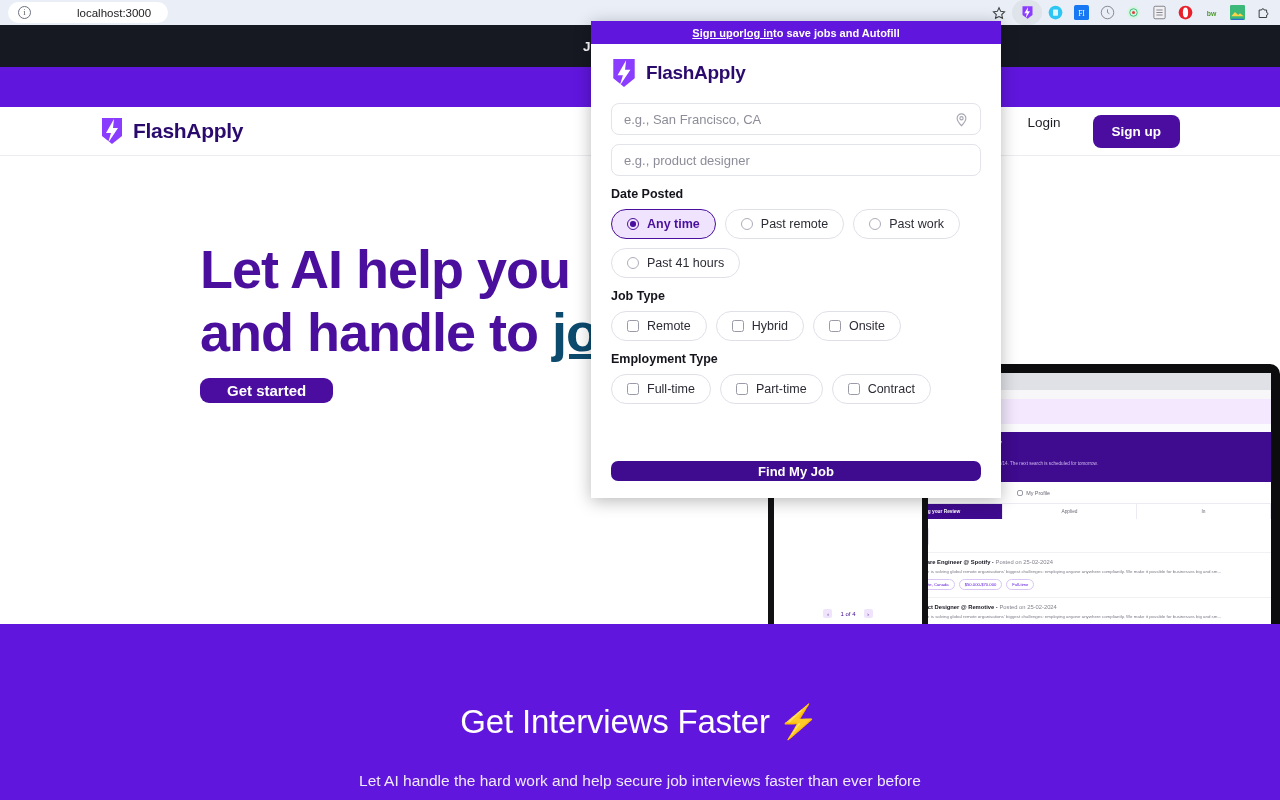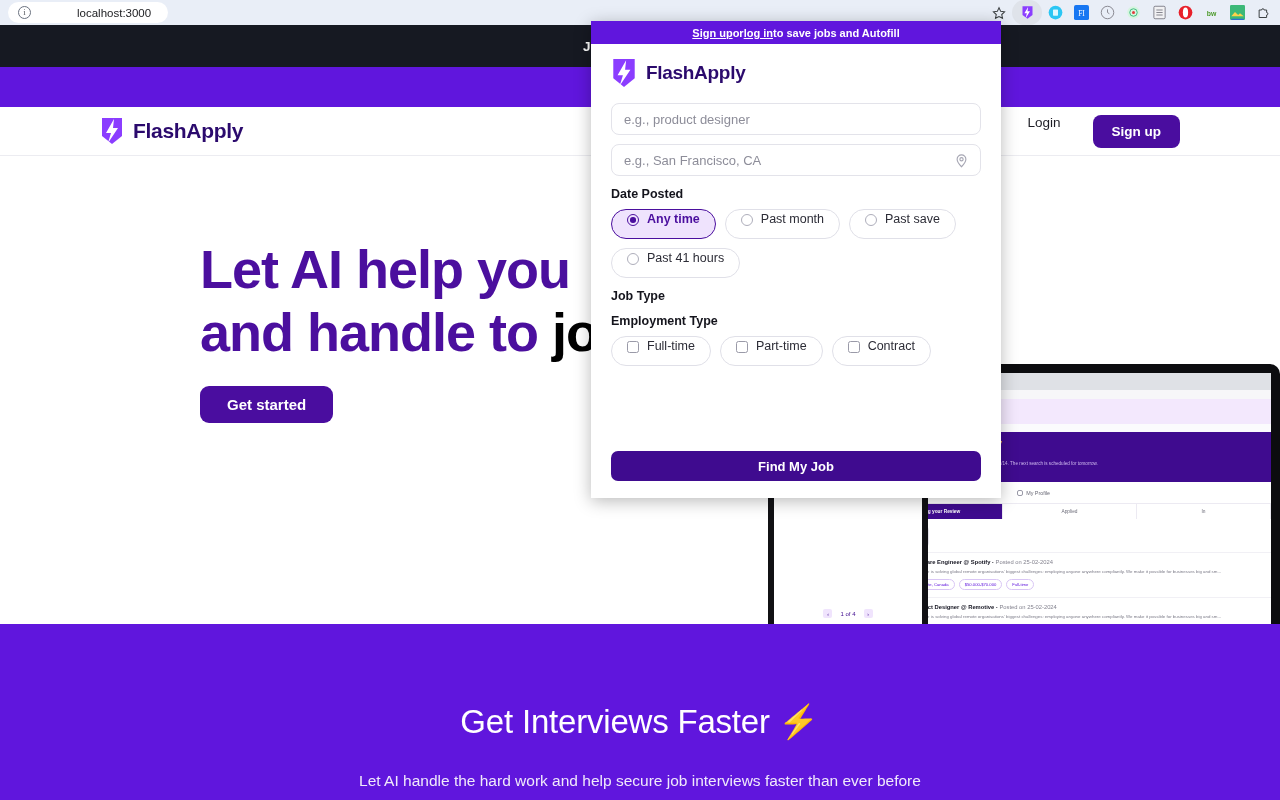--- a/index.html
+++ b/index.html
@@ -100,31 +100,31 @@
     height: 468px;
     background: #ffffff;
     overflow: hidden;
   }
   .hero-copy { position: absolute; left: 200px; top: 82px; width: 560px; }
   .hero-title {
     font-size: 54px; line-height: 1.17;
     font-weight: 800; color: #4b0f9e;
     letter-spacing: -1px;
   }
-  .hero-title .accent { color: #000000; }
+  .hero-title .accent { color: #0c4a6e; text-decoration: underline; }
   .hero-sub {
     margin-top: 22px;
     font-size: 15px; line-height: 1.72;
     color: #3c3c46; max-width: 340px;
   }
   .btn-getstarted {
-    margin-top: 22px;
+    margin-top: 14px;
     background: #4a0d9f; color: #fff;
     font-size: 15px; font-weight: 700;
-    padding: 10px 27px; border-radius: 9px;
+    padding: 4px 27px; border-radius: 9px;
     border: none; cursor: pointer;
   }
 
   
   .mock-wrap { position: absolute; right: 0; top: 0; width: 520px; height: 468px; }
   .laptop {
     position: absolute; left: 100px; top: 208px;
     width: 420px; height: 300px;
     background: #0c0c0f;
     border-radius: 10px 10px 0 0;
@@ -238,39 +238,39 @@
     width:100%; height:100%;
     padding: 0 34px 0 12px;
     font-family:"Liberation Sans", sans-serif;
     font-size:13px; color:#2c2c36;
   }
   .field input::placeholder { color:#8d8d99; }
   .pin-ico { position:absolute; right:11px; top:8px; }
   .group-label { font-size:12.5px; font-weight:700; color:#14141c; margin: 11px 0 8px; }
   .chips { display:flex; flex-wrap:wrap; gap:9px; }
   .chip {
-    display:inline-flex; align-items:flex-end; gap:8px;
+    display:inline-flex; align-items:center; gap:8px;
     height: 30px; padding: 12px 15px;
     border:1px solid #e0e0e8; border-radius:16px;
     font-size:12.5px; color:#2c2c36; cursor:pointer;
     background:#fff; white-space:nowrap;
   }
   .chip.selected {
     background:#efe3fd; border:1.5px solid #4b0f9e; color:#4b0f9e; font-weight:600;
   }
   .radio { width:12px; height:12px; border:1.3px solid #aeaebb; border-radius:50%; flex:0 0 auto; position:relative;}
   .chip.selected .radio { border-color:#4b0f9e; }
   .chip.selected .radio::after {
     content:''; position:absolute; left:2.2px; top:2.2px;
     width:5.6px; height:5.6px; background:#4b0f9e; border-radius:50%;
   }
   .cbox { width:12px; height:12px; border:1.3px solid #9a9aa8; border-radius:2.5px; flex:0 0 auto;}
   .find-btn {
     position:absolute; left:20px; bottom:17px;
-    width: 370px; height: 30px;
+    width: 370px; height: 20px;
     background:#3f0b8f; color:#fff;
     border:none; border-radius:7px;
     font-family:"Liberation Sans", sans-serif;
     font-size:13px; font-weight:700; cursor:pointer;
   }
 </style>
 </head>
 <body>
 
 <div class="browser-bar">
@@ -487,54 +487,68 @@
   <div class="popup-body">
     <div class="popup-brand">
       <svg width="26" height="30" viewBox="0 0 24 28">
         <path d="M2 1h20v18l-10 8-10-8z" fill="#8b3dff"></path>
         <path d="M14 2 L6 16 h5 l-3 10 10-15 h-5 z" fill="#fff"></path>
       </svg>
       <span class="popup-brand-name">FlashApply</span>
     </div>
 
     <div class="field">
-      <input type="text" placeholder="e.g., product designer" style="">
-    </div>
-
-    <div class="field">
       <input type="text" placeholder="e.g., San Francisco, CA" style="">
       <span class="pin-ico">
         <svg width="15" height="15" viewBox="0 0 24 24" fill="none" stroke="#a6a6b3" stroke-width="1.8">
             <path d="M12 22s7-7.2 7-12a7 7 0 1 0-14 0c0 4.8 7 12 7 12z"></path>
             <circle cx="12" cy="10" r="2.6"></circle>
           </svg>
       </span>
     </div>
 
+    <div class="field">
+      <input type="text" placeholder="e.g., product designer" style="">
+    </div>
+
     <div class="group-label">Date Posted</div>
     <div class="chips">
       <div class="chip selected">
         <span class="radio"></span>
         <span>Any time</span>
       </div>
       <div class="chip">
         <span class="radio"></span>
-        <span>Past month</span>
+        <span>Past remote</span>
       </div>
       <div class="chip">
         <span class="radio"></span>
-        <span>Past save</span>
+        <span>Past work</span>
       </div>
       <div class="chip">
         <span class="radio"></span>
         <span>Past 41 hours</span>
       </div>
     </div>
 
     <div class="group-label">Job Type</div>
+    <div class="chips">
+      <div class="chip">
+        <span class="cbox"></span>
+        <span>Remote</span>
+      </div>
+      <div class="chip">
+        <span class="cbox"></span>
+        <span>Hybrid</span>
+      </div>
+      <div class="chip">
+        <span class="cbox"></span>
+        <span>Onsite</span>
+      </div>
+    </div>
 
     <div class="group-label">Employment Type</div>
     <div class="chips">
       <div class="chip">
         <span class="cbox"></span>
         <span>Full-time</span>
       </div>
       <div class="chip">
         <span class="cbox"></span>
         <span>Part-time</span>

